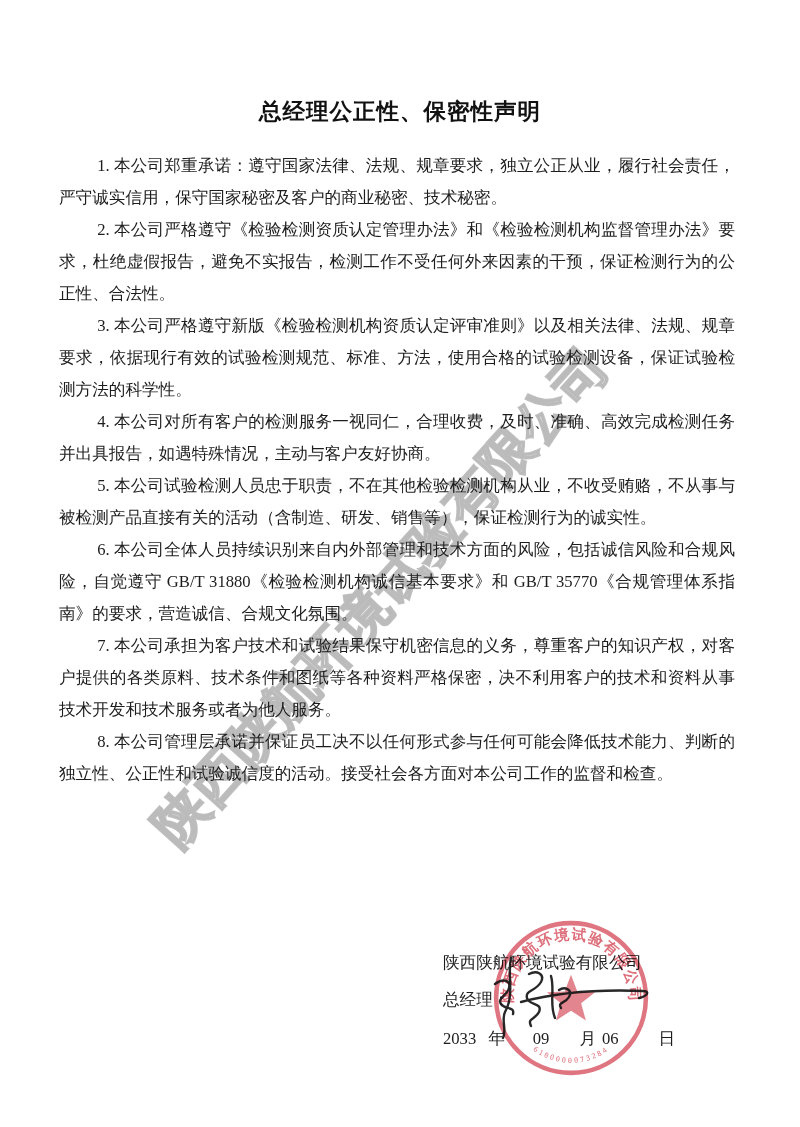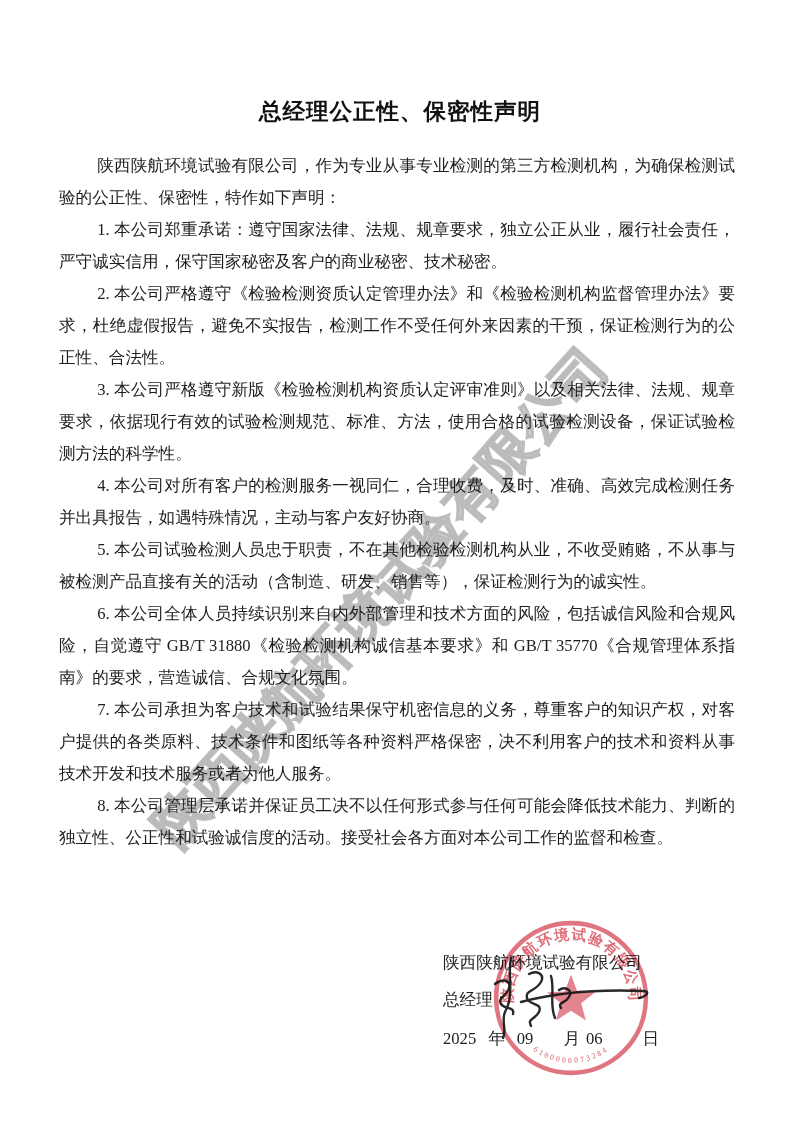--- a/index.html
+++ b/index.html
@@ -60,21 +60,21 @@
     left:443px; top:952px;
     width:300px;
     font-size:16.6px;
     color:#1d1d1d;
     z-index:1;
   }
   .sig-company{position:absolute;left:0;top:0;white-space:nowrap;}
   .sig-role{position:absolute;left:0;top:37px;white-space:nowrap;}
   .sig-date{position:absolute;left:0;top:76px;white-space:nowrap;}
   .sig-date .du1{margin-left:12px;}
-  .sig-date .dm {margin-left:12px;}
+  .sig-date .dm {margin-left:28px;}
   .sig-date .du2{margin-left:30px;}
   .sig-date .dd {margin-left:6px;}
   .sig-date .du3{margin-left:40px;}
   
   .seal{
     position:absolute;
     left:487px; top:914px;
     width:168px;height:168px;
     z-index:2;
     mix-blend-mode:multiply;
@@ -102,36 +102,35 @@
 </head>
 <body>
 
 <div id="page">
 
   <div class="watermark">陕西陕航环境试验有限公司</div>
 
   <h1 class="title">总经理公正性、保密性声明</h1>
 
   <div class="body">
-    <p>陕西陕航环境试验有限公司，作为专业从事专业检测的第三方检测机构，为确保检测试验的公正性、保密性，特作如下声明：</p>
     <p>1. 本公司郑重承诺：遵守国家法律、法规、规章要求，独立公正从业，履行社会责任，严守诚实信用，保守国家秘密及客户的商业秘密、技术秘密。</p>
     <p>2. 本公司严格遵守《检验检测资质认定管理办法》和《检验检测机构监督管理办法》要求，杜绝虚假报告，避免不实报告，检测工作不受任何外来因素的干预，保证检测行为的公正性、合法性。</p>
     <p>3. 本公司严格遵守新版《检验检测机构资质认定评审准则》以及相关法律、法规、规章要求，依据现行有效的试验检测规范、标准、方法，使用合格的试验检测设备，保证试验检测方法的科学性。</p>
     <p>4. 本公司对所有客户的检测服务一视同仁，合理收费，及时、准确、高效完成检测任务并出具报告，如遇特殊情况，主动与客户友好协商。</p>
     <p>5. 本公司试验检测人员忠于职责，不在其他检验检测机构从业，不收受贿赂，不从事与被检测产品直接有关的活动（含制造、研发、销售等），保证检测行为的诚实性。</p>
     <p>6. 本公司全体人员持续识别来自内外部管理和技术方面的风险，包括诚信风险和合规风险，自觉遵守 GB/T 31880《检验检测机构诚信基本要求》和 GB/T 35770《合规管理体系指南》的要求，营造诚信、合规文化氛围。</p>
     <p>7. 本公司承担为客户技术和试验结果保守机密信息的义务，尊重客户的知识产权，对客户提供的各类原料、技术条件和图纸等各种资料严格保密，决不利用客户的技术和资料从事技术开发和技术服务或者为他人服务。</p>
     <p>8. 本公司管理层承诺并保证员工决不以任何形式参与任何可能会降低技术能力、判断的独立性、公正性和试验诚信度的活动。接受社会各方面对本公司工作的监督和检查。</p>
   </div>
 
   <div class="sig">
     <div class="sig-company">陕西陕航环境试验有限公司</div>
     <div class="sig-role">总经理：</div>
     <div class="sig-date">
-      <span class="dy">2025</span><span class="du1">年</span><span class="dm">09</span><span class="du2">月</span><span class="dd">06</span><span class="du3">日</span>
+      <span class="dy">2033</span><span class="du1">年</span><span class="dm">09</span><span class="du2">月</span><span class="dd">06</span><span class="du3">日</span>
     </div>
   </div>
 
   <svg class="seal" viewBox="0 0 166 166" xmlns="http://www.w3.org/2000/svg">
     <defs>
       <path id="seal-arc" d="M 35.5 116.3 A 58 58 0 1 1 130.5 116.3" fill="none"></path>
       <path id="code-arc" d="M 45.4 134.8 A 64 64 0 0 0 120.6 134.8" fill="none"></path>
     </defs>
     <circle cx="83" cy="83" r="74" fill="none" stroke-width="4.5" opacity="0.9" stroke="#d6515f"></circle>
     <polygon opacity="0.8" points="83,60 76.8,76.5 59.2,77.3 73,88.2 68.3,105.2 83,95.5 97.7,105.2 93,88.2 106.8,77.3 89.2,76.5" fill="#d6515f"></polygon>

